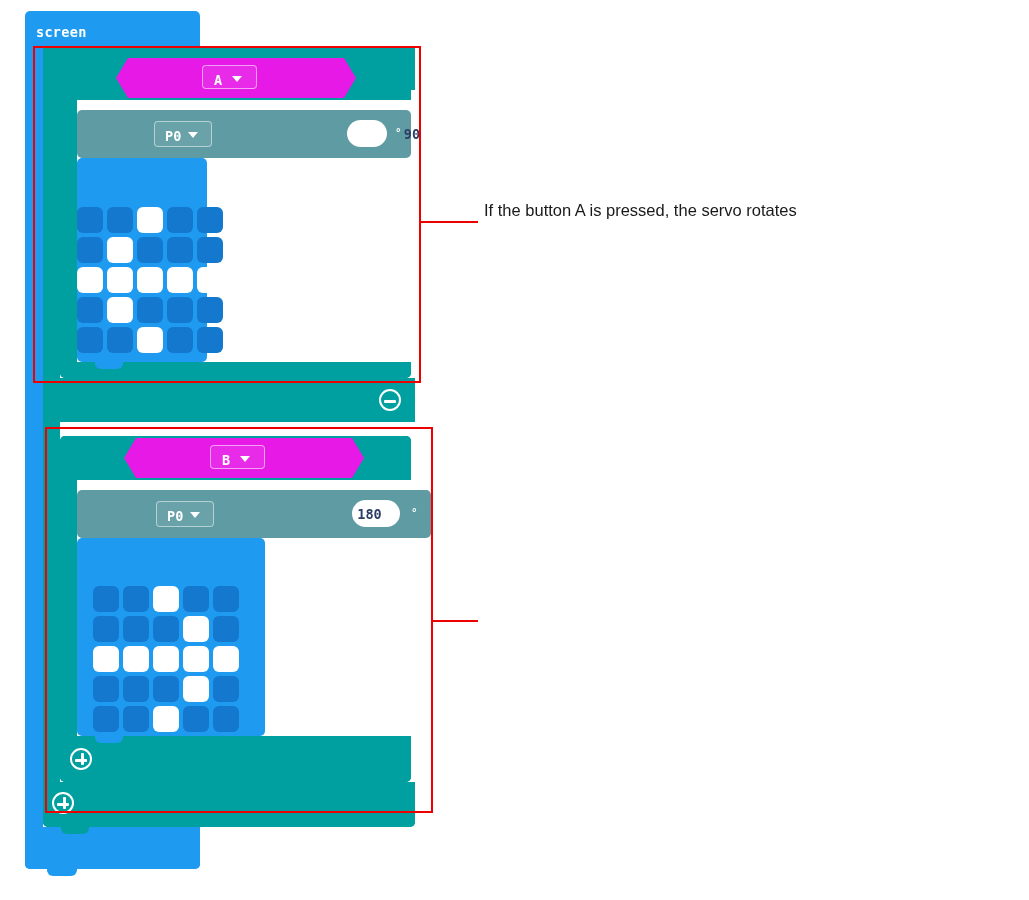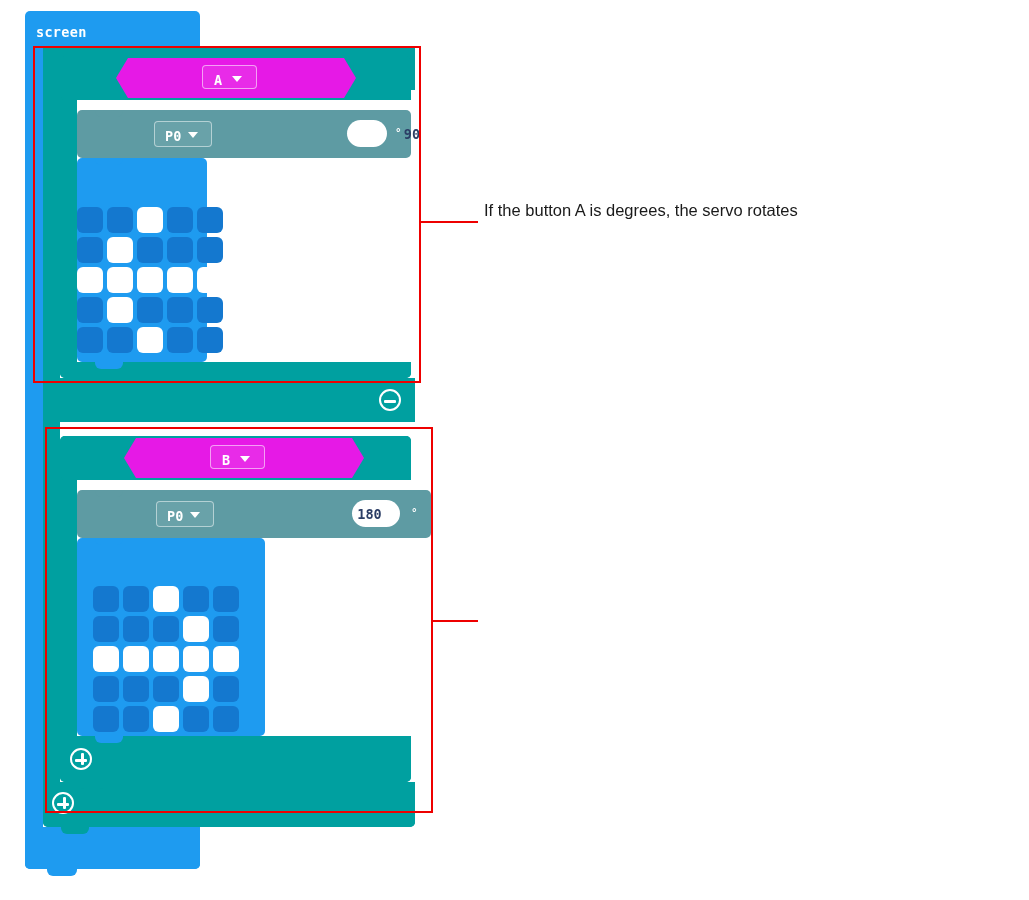--- a/index.html
+++ b/index.html
@@ -342,19 +342,19 @@
       <div class="bar-v"></div>
   </div>
 
   <div class="red-box" style="left:33px;top:46px;width:388px;height:337px;"></div>
   <div class="red-lead" style="left:421px;top:221px;width:57px;"></div>
 
   <div class="red-box" style="left:45px;top:427px;width:388px;height:386px;"></div>
   <div class="red-lead" style="left:433px;top:620px;width:45px;"></div>
 
   <div class="note" style="left:484px;top:199px;">
-    <span>If the button A is degrees, the servo rotates</span>
+    <span>If the button A is pressed, the servo rotates</span>
   </div>
 
   <div class="note" style="left:484px;top:598px;">
   </div>
 
 </div>
 
 </body></html>

